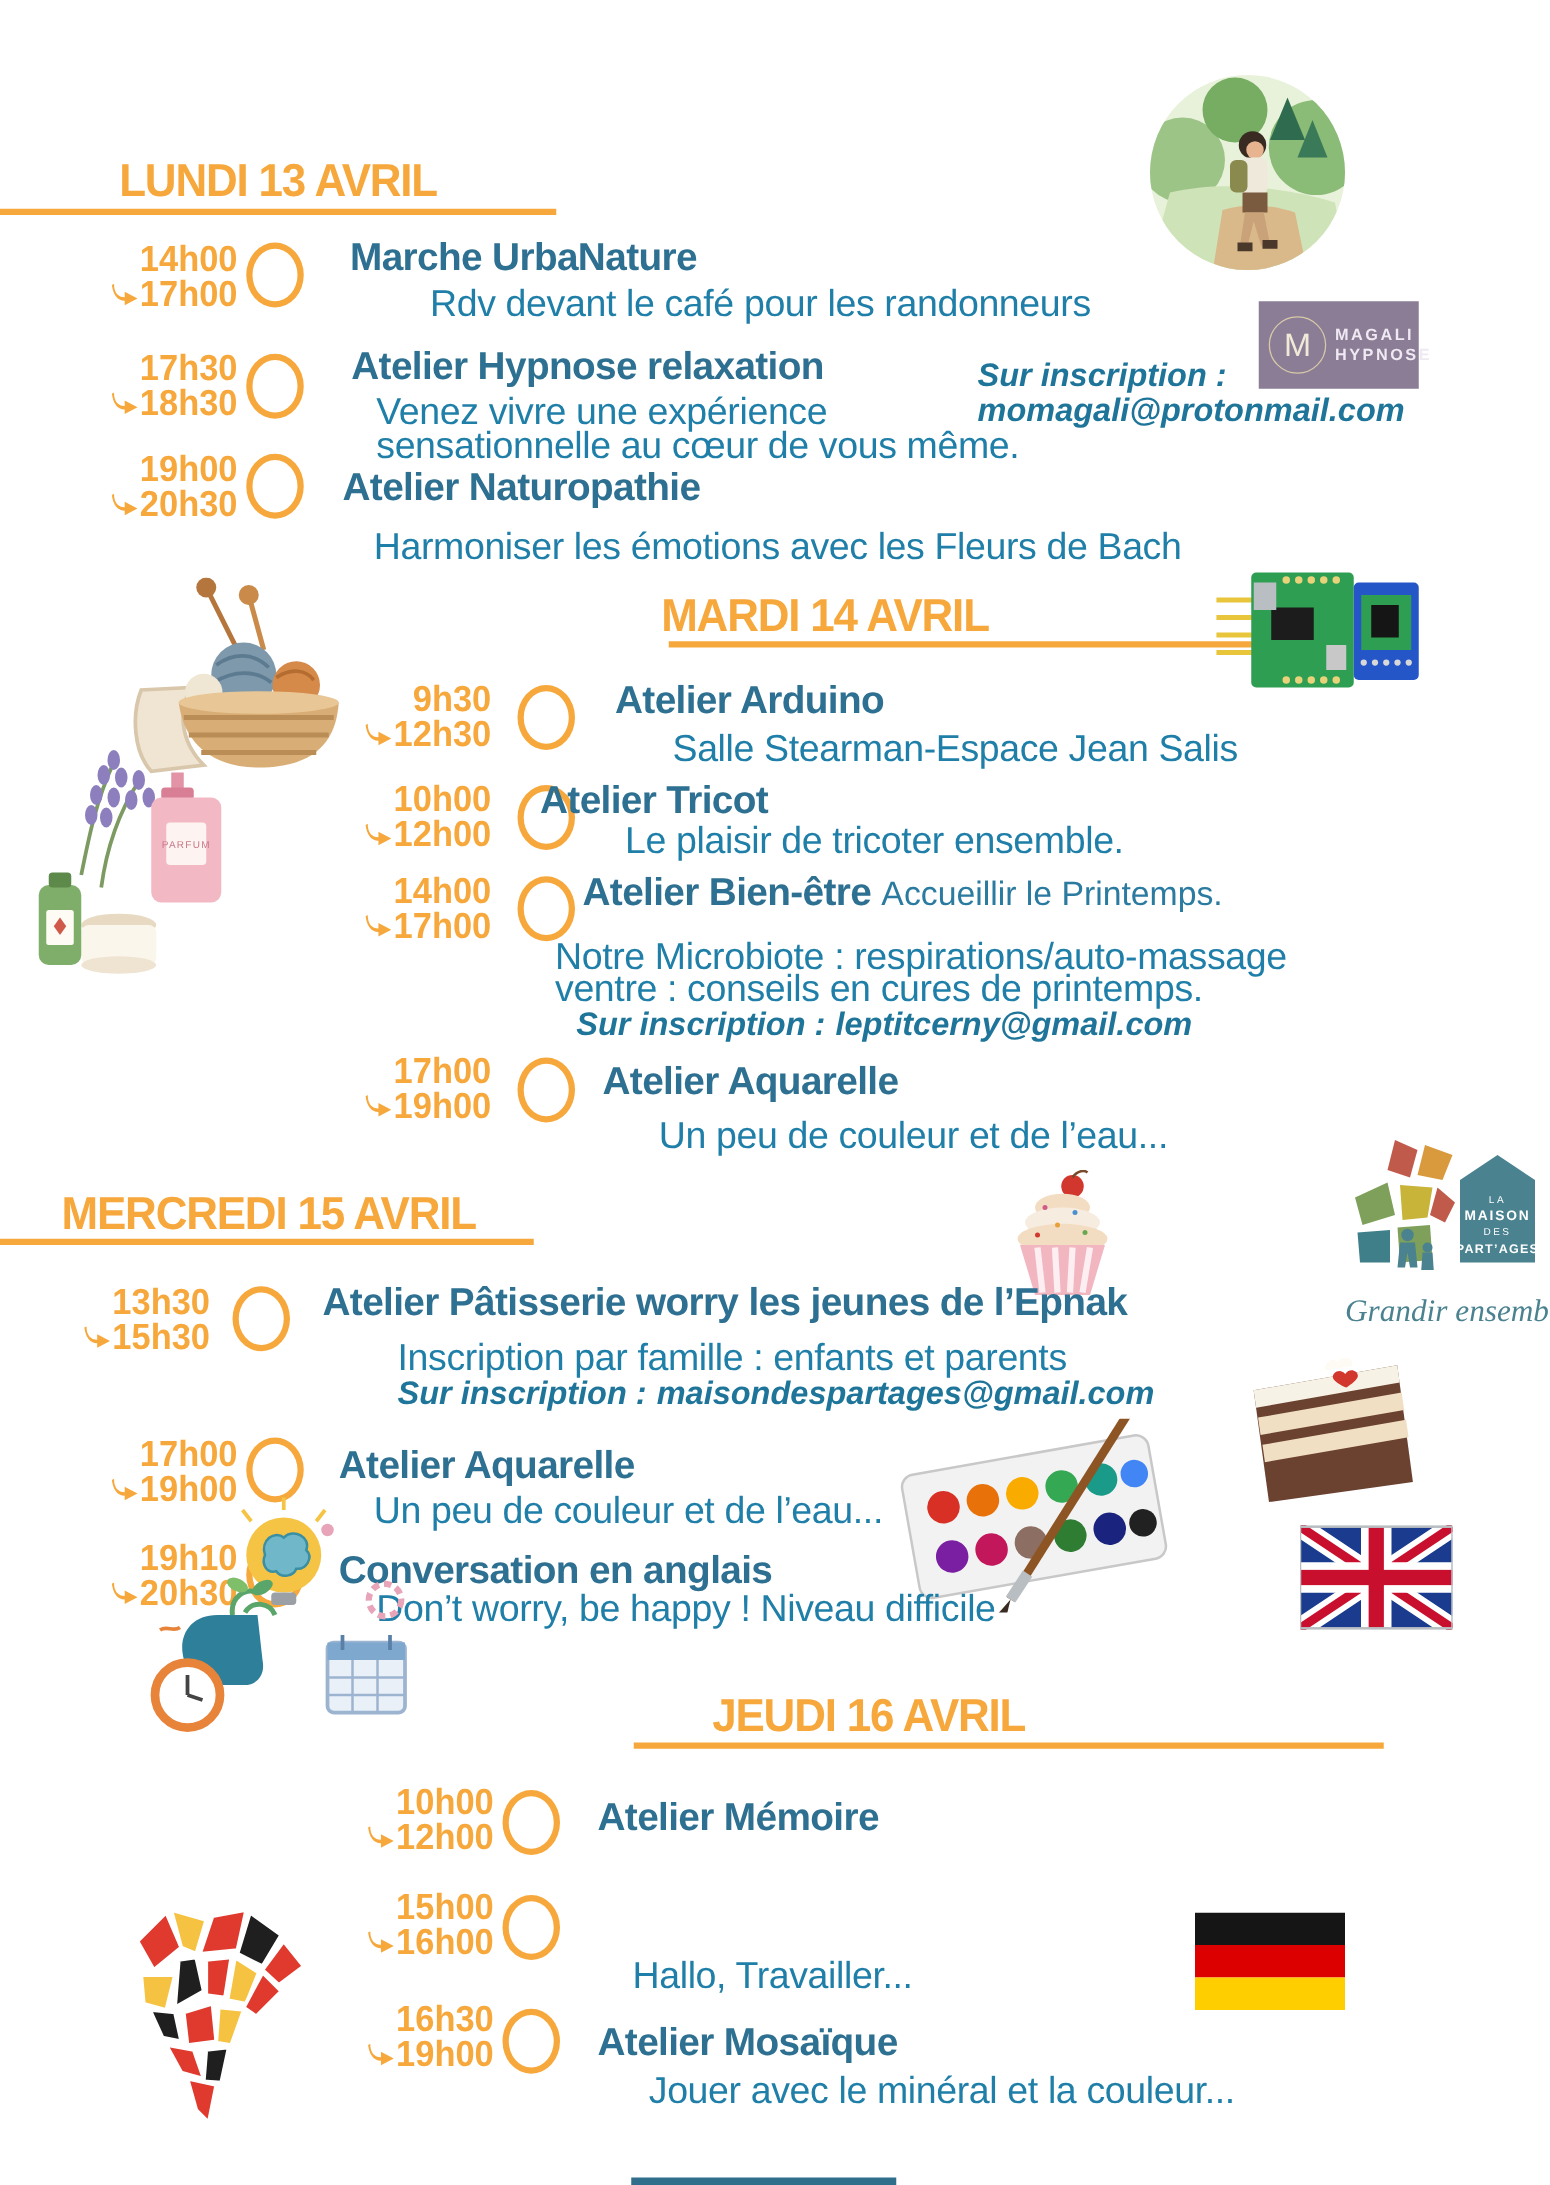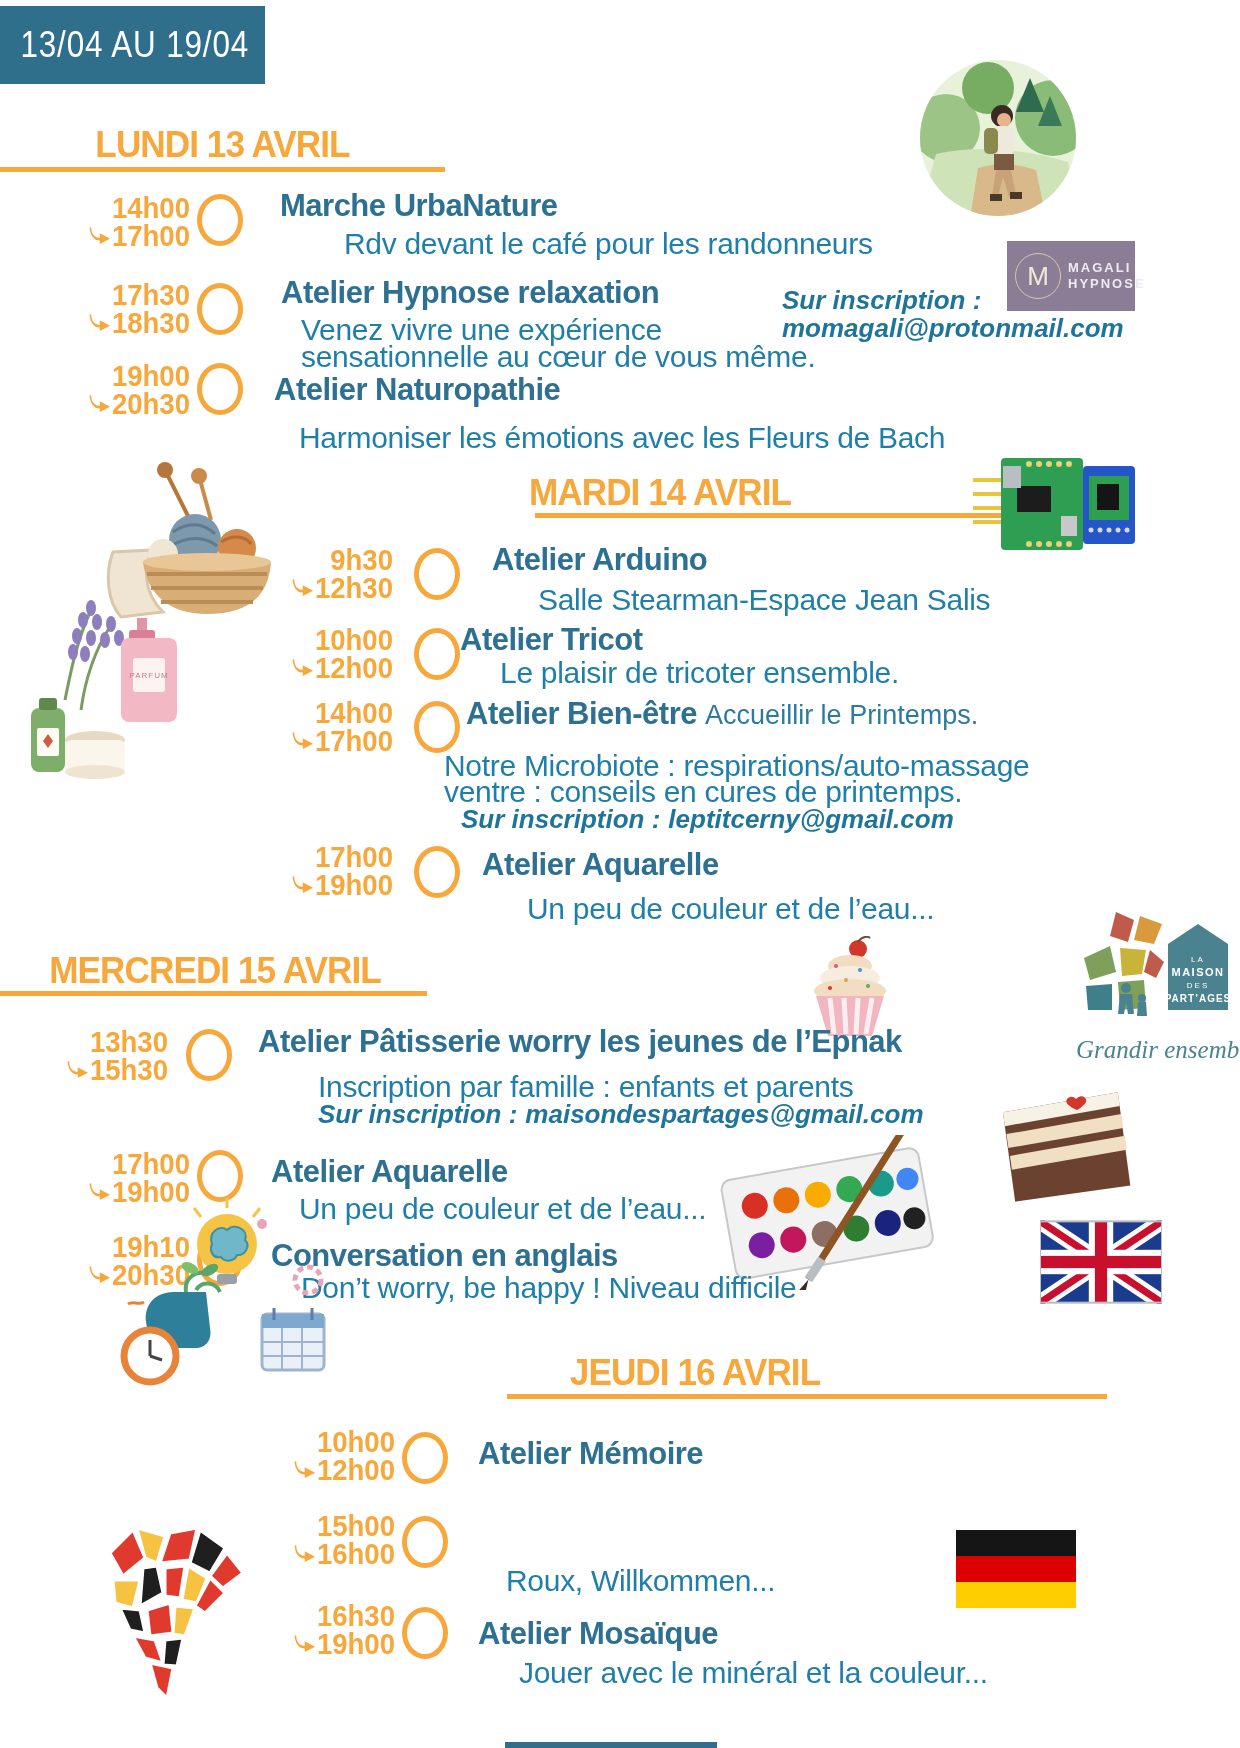--- a/index.html
+++ b/index.html
@@ -37,23 +37,20 @@
   .naturo .n1{color:#4f7d3f;font-size:13px;letter-spacing:2px;font-family:"Liberation Serif",serif;margin-top:44px;}
   .naturo .n2,.naturo .n3{color:#6b8a5a;font-family:"Liberation Serif",serif;font-style:italic;font-size:17px;line-height:18px;}
   .maison-tag{color:#4a8290;font-family:"Liberation Serif",serif;font-style:italic;font-size:25px;text-align:center;white-space:nowrap;}
   .teal-bar{background:#2f6f8c;}
 </style>
 </head>
 <body>
 
 <div id="poster">
 
-  <div class="abs banner">
-    <span>13/04 AU 19/04</span>
-  </div>
 
   <svg class="abs" style="left:918px;top:58px" width="160" height="160" viewBox="0 0 160 160">
     <clipPath id="hc">
         <circle cx="80" cy="80" r="78"></circle>
       </clipPath>
     <g clip-path="url(#hc)">
       <rect width="160" height="160" fill="#e8f2da"></rect>
       <circle cx="28" cy="70" r="34" fill="#9cc487"></circle>
       <circle cx="135" cy="60" r="38" fill="#8abb77"></circle>
       <circle cx="70" cy="30" r="26" fill="#76ad62"></circle>
@@ -224,21 +221,21 @@
   <div class="abs time" style="left:295px;top:626px;width:98px">
     <div class="t1">10h00</div>
     <div class="t2">
         <svg class="arr" viewBox="0 0 24 20">
           <path d="M2 0 C2 8 6 12 12 12 L12 7 L24 13 L12 19 L12 15 C5 15 1 9 0 1 Z"></path>
         </svg>
         <span>12h00</span>
       </div>
   </div>
   <div class="abs circle" style="left:414px;top:628px"></div>
-  <div class="abs etitle" style="left:460px;top:622px">Atelier Tricot</div>
+  <div class="abs etitle" style="left:432px;top:622px">Atelier Tricot</div>
   <div class="abs edesc" style="left:500px;top:656px">Le plaisir de tricoter ensemble.</div>
 
   <div class="abs time" style="left:295px;top:699px;width:98px">
     <div class="t1">14h00</div>
     <div class="t2">
         <svg class="arr" viewBox="0 0 24 20">
           <path d="M2 0 C2 8 6 12 12 12 L12 7 L24 13 L12 19 L12 15 C5 15 1 9 0 1 Z"></path>
         </svg>
         <span>17h00</span>
       </div>
@@ -445,21 +442,21 @@
   <div class="abs time" style="left:300px;top:1512px;width:95px">
     <div class="t1">15h00</div>
     <div class="t2">
         <svg class="arr" viewBox="0 0 24 20">
           <path d="M2 0 C2 8 6 12 12 12 L12 7 L24 13 L12 19 L12 15 C5 15 1 9 0 1 Z"></path>
         </svg>
         <span>16h00</span>
       </div>
   </div>
   <div class="abs circle" style="left:402px;top:1516px"></div>
-  <div class="abs edesc" style="left:506px;top:1564px">Roux, Willkommen...</div>
+  <div class="abs edesc" style="left:506px;top:1564px">Hallo, Travailler...</div>
 
   <svg class="abs" style="left:955px;top:1530px" width="122" height="78" viewBox="0 0 60 39">
     <rect width="60" height="13" fill="#151515"></rect>
     <rect y="13" width="60" height="13" fill="#dd0000"></rect>
     <rect y="26" width="60" height="13" fill="#ffce00"></rect>
   </svg>
 
   <div class="abs time" style="left:300px;top:1602px;width:95px">
     <div class="t1">16h30</div>
     <div class="t2">

